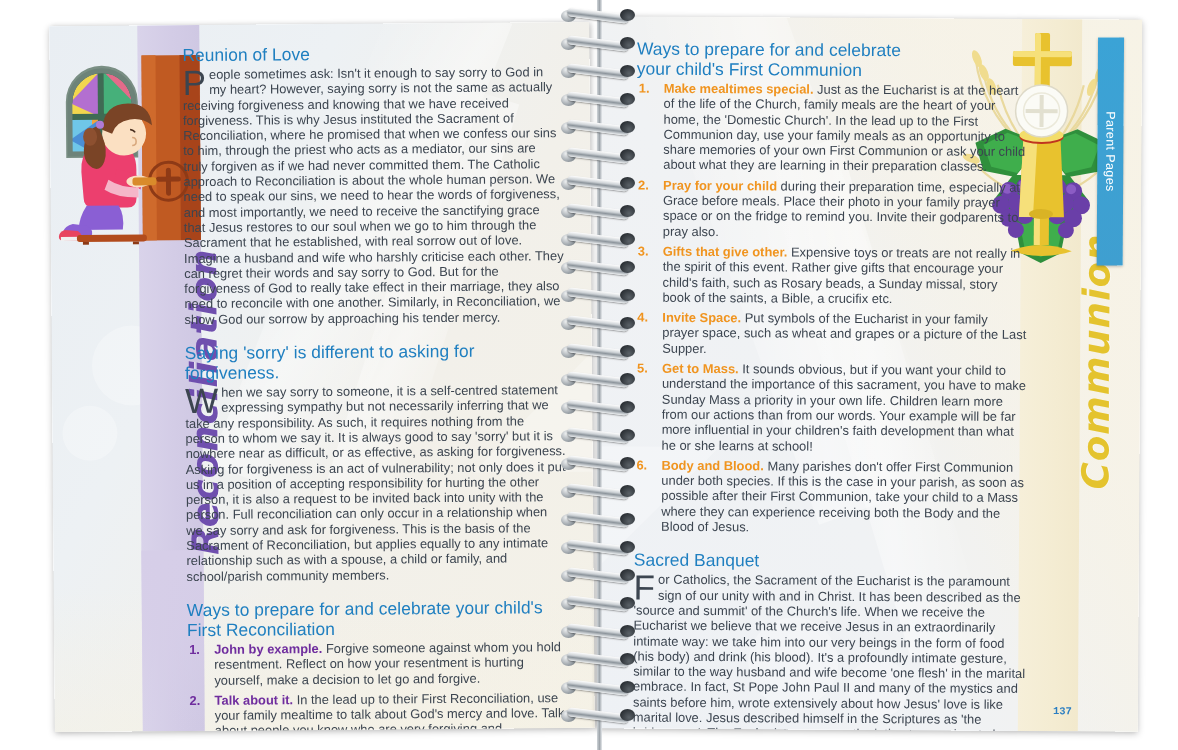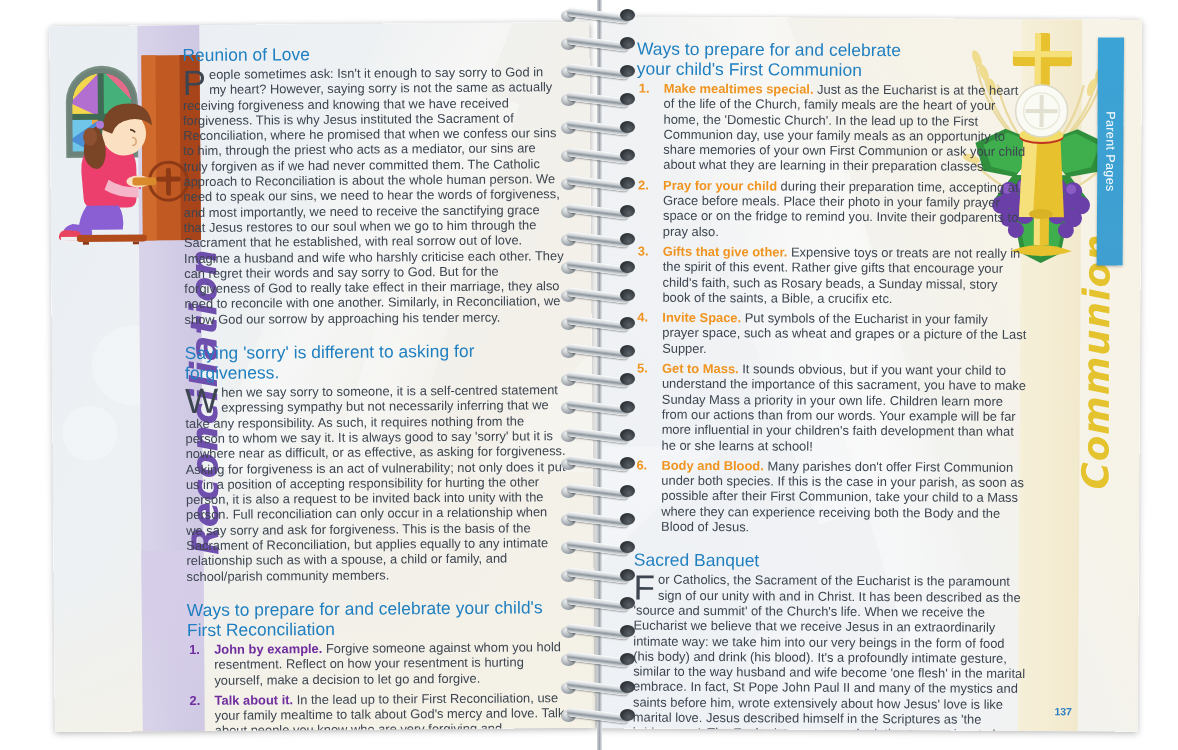--- a/index.html
+++ b/index.html
@@ -70,21 +70,21 @@
   ol.numlist li{position:relative;padding-left:27px;margin-bottom:5px;
       color:#3c4550;font-size:12.9px;line-height:15.3px;}
   ol.numlist li:before{counter-increment:n;content:counter(n) ".";
       position:absolute;left:2px;top:0;font-weight:700;}
   ol.numlist.purple li:before{color:#6f2d9e;}
   ol.numlist.purple b{color:#6f2d9e;font-weight:700;}
   ol.numlist.orange li:before{color:#f0941f;}
   ol.numlist.orange b{color:#f0941f;font-weight:700;}
 
   .pageno{position:absolute;right:66px;bottom:14px;color:#2b7ec2;
-          font-size:10.5px;font-weight:700;}
+          font-size:10.5px;font-weight:700;font-family:Liberation Mono, monospace;}
 
   
   #spiral{position:absolute;left:557px;top:0;width:86px;height:750px;}
   .gutter{position:absolute;left:40px;top:0;width:5px;height:750px;
           background:linear-gradient(90deg,#cfd4d8,#9fa6ac,#e6e9ec);}
   .ring{position:absolute;width:74px;height:13px;}
   .ring .bar{position:absolute;left:6px;top:1px;width:62px;height:9px;
      border-radius:6px;
      background:linear-gradient(180deg,#fdfdfd 0%,#cdd2d6 38%,#8d959c 62%,#e9ecee 100%);
      box-shadow:0 1px 1.5px rgba(0,0,0,.35);
@@ -291,21 +291,21 @@
     </svg>
 
     <div class="vtitle comm" style="left:475px;top:470px;">Communion</div>
 
     <div class="col right">
       <h2 class="head">Ways to prepare for and celebrate</h2>
       <h2 class="head" style="margin-top:-2px;">your child's First Communion</h2>
 
       <ol class="numlist orange" id="right-list">
           <li><b>Make mealtimes special.</b><span> Just as the Eucharist is at the heart of the life of the Church, family meals are the heart of your home, the 'Domestic Church'. In the lead up to the First Communion day, use your family meals as an opportunity to share memories of your own First Communion or ask your child about what they are learning in their preparation classes.</span></li>
-          <li><b>Pray for your child</b><span> during their preparation time, accepting at Grace before meals. Place their photo in your family prayer space or on the fridge to remind you. Invite their godparents to pray also.</span></li>
+          <li><b>Pray for your child</b><span> during their preparation time, especially at Grace before meals. Place their photo in your family prayer space or on the fridge to remind you. Invite their godparents to pray also.</span></li>
           <li><b>Gifts that give other.</b><span> Expensive toys or treats are not really in the spirit of this event. Rather give gifts that encourage your child's faith, such as Rosary beads, a Sunday missal, story book of the saints, a Bible, a crucifix etc.</span></li>
           <li><b>Invite Space.</b><span> Put symbols of the Eucharist in your family prayer space, such as wheat and grapes or a picture of the Last Supper.</span></li>
           <li><b>Get to Mass.</b><span> It sounds obvious, but if you want your child to understand the importance of this sacrament, you have to make Sunday Mass a priority in your own life. Children learn more from our actions than from our words. Your example will be far more influential in your children's faith development than what he or she learns at school!</span></li>
           <li><b>Body and Blood.</b><span> Many parishes don't offer First Communion under both species. If this is the case in your parish, as soon as possible after their First Communion, take your child to a Mass where they can experience receiving both the Body and the Blood of Jesus.</span></li>
         </ol>
 
       <h2 class="head tight">Sacred Banquet</h2>
       <p class="body drop">For Catholics, the Sacrament of the Eucharist is the paramount sign of our unity with and in Christ. It has been described as the 'source and summit' of the Church's life. When we receive the Eucharist we believe that we receive Jesus in an extraordinarily intimate way: we take him into our very beings in the form of food (his body) and drink (his blood). It's a profoundly intimate gesture, similar to the way husband and wife become 'one flesh' in the marital embrace. In fact, St Pope John Paul II and many of the mystics and saints before him, wrote extensively about how Jesus' love is like marital love. Jesus described himself in the Scriptures as 'the bridegroom'. The Eucharist expresses the intimate, passionate love of Jesus – he yearns to be one in body and soul with us, to be in 'communion'. If you'd like to learn more about Jesus' spousal love, do an internet search for 'the Theology of the Body'.</p>
     </div>
 

